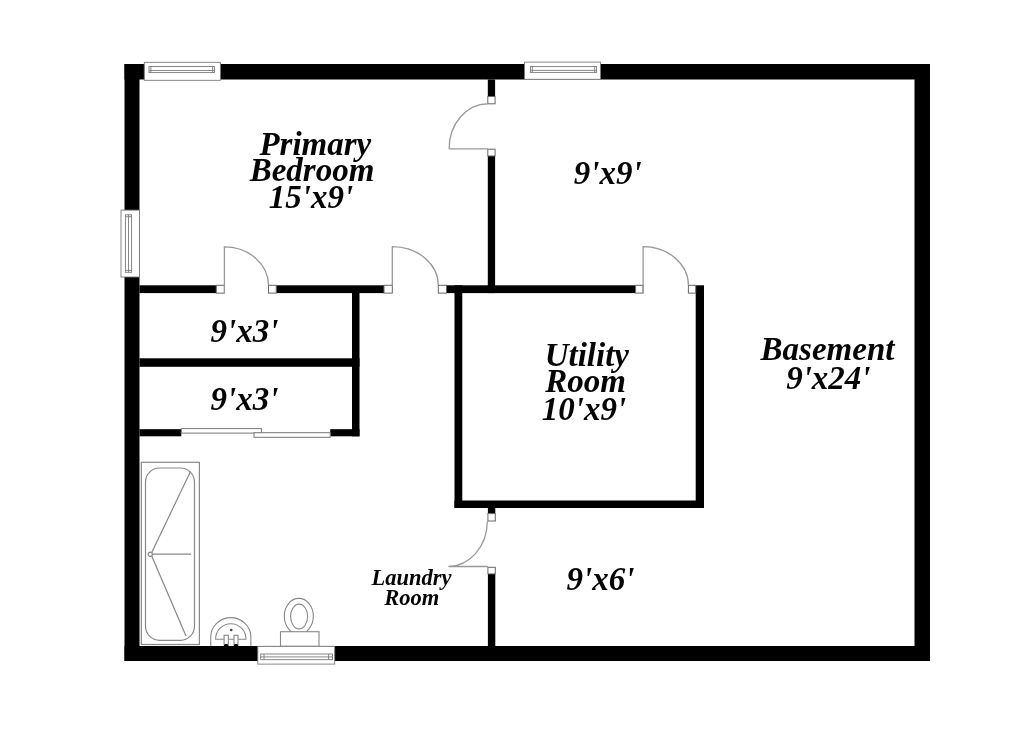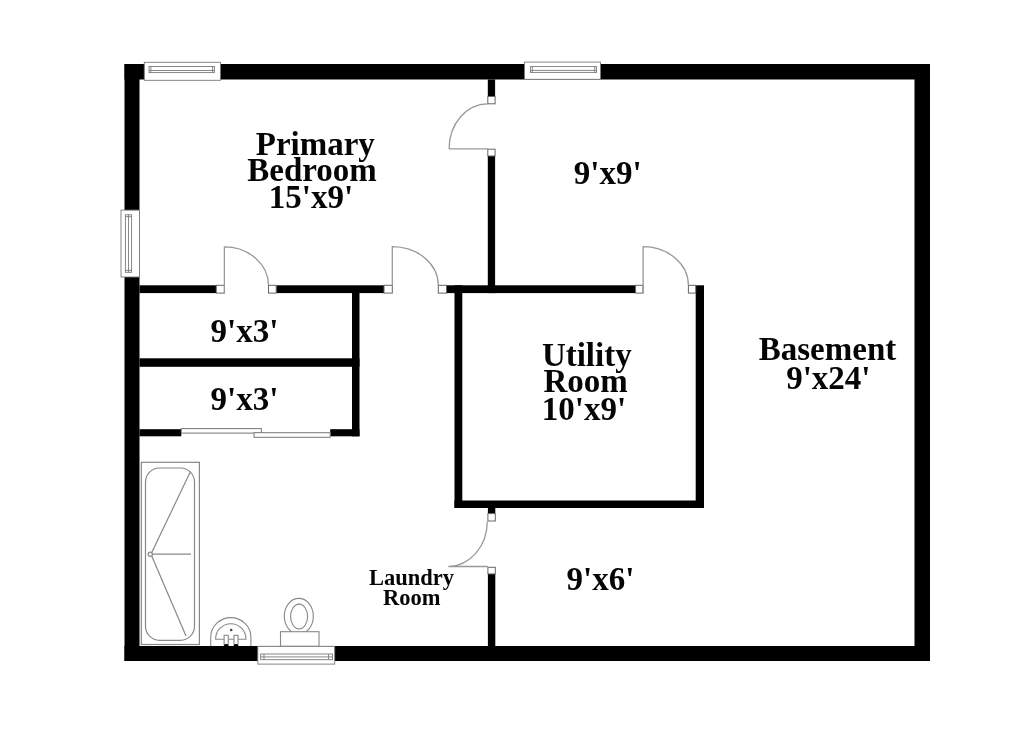--- a/index.html
+++ b/index.html
@@ -1,16 +1,16 @@
 <!DOCTYPE html>
 <html><head>
 <meta charset="utf-8">
 <style>
   html,body{margin:0;padding:0;background:#fff;}
-  .wrap{width:1024px;height:744px;position:relative;background:#ffffff;overflow:hidden;}
+  .wrap{width:1024px;height:744px;position:relative;background:#ffffff;overflow:hidden;font-style:italic;}
   svg{display:block;}
   text{font-family:"Liberation Serif", serif;font-weight:bold;fill:#050505;}
 </style>
 </head>
 <body>
 <div class="wrap">
 <svg width="1024" height="744" viewBox="0 0 1024 744">
 
   <rect x="0" y="0" width="1024" height="744" fill="#ffffff"></rect>
 

